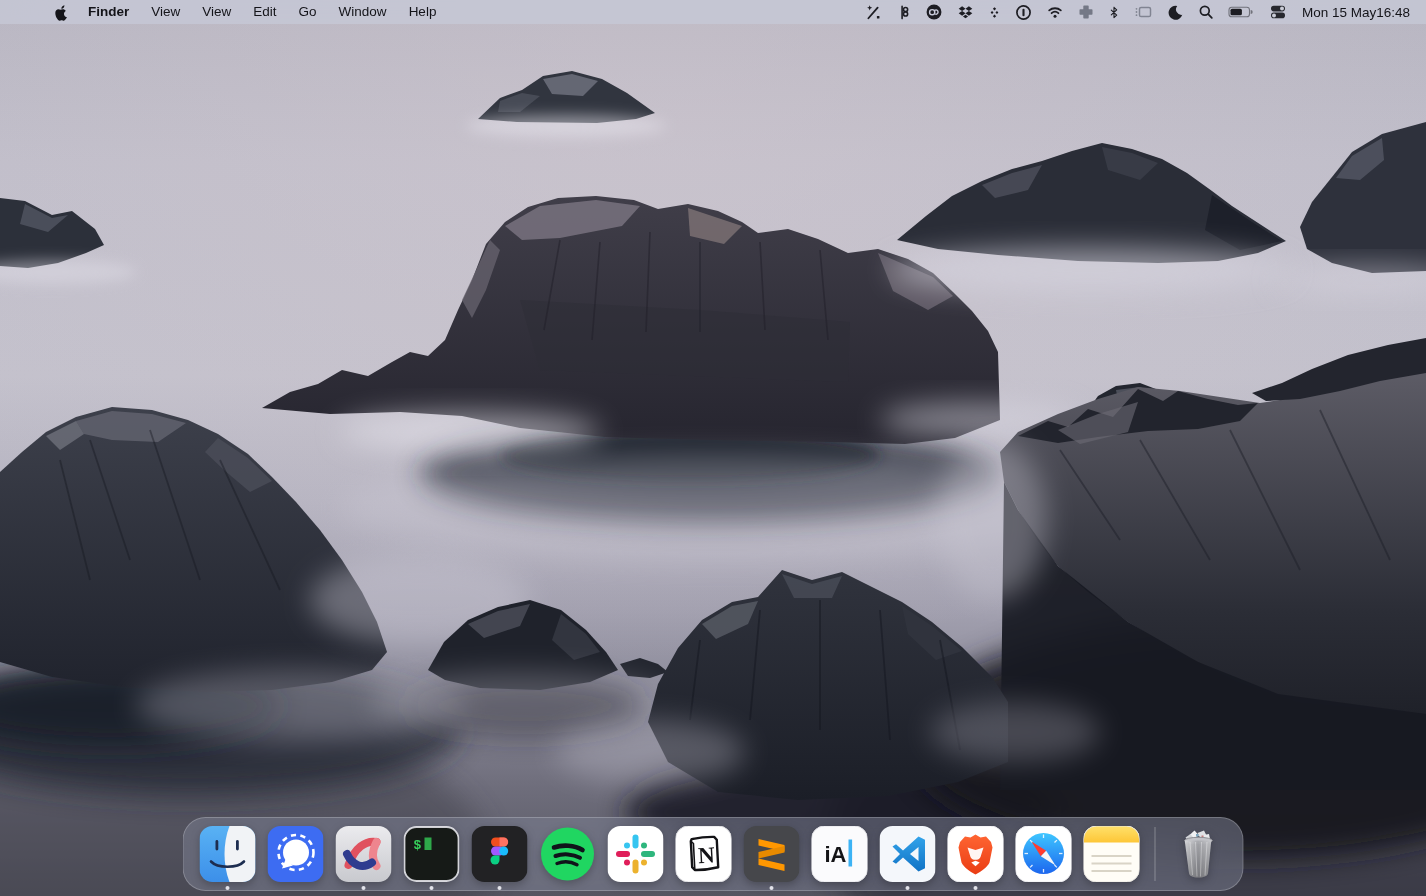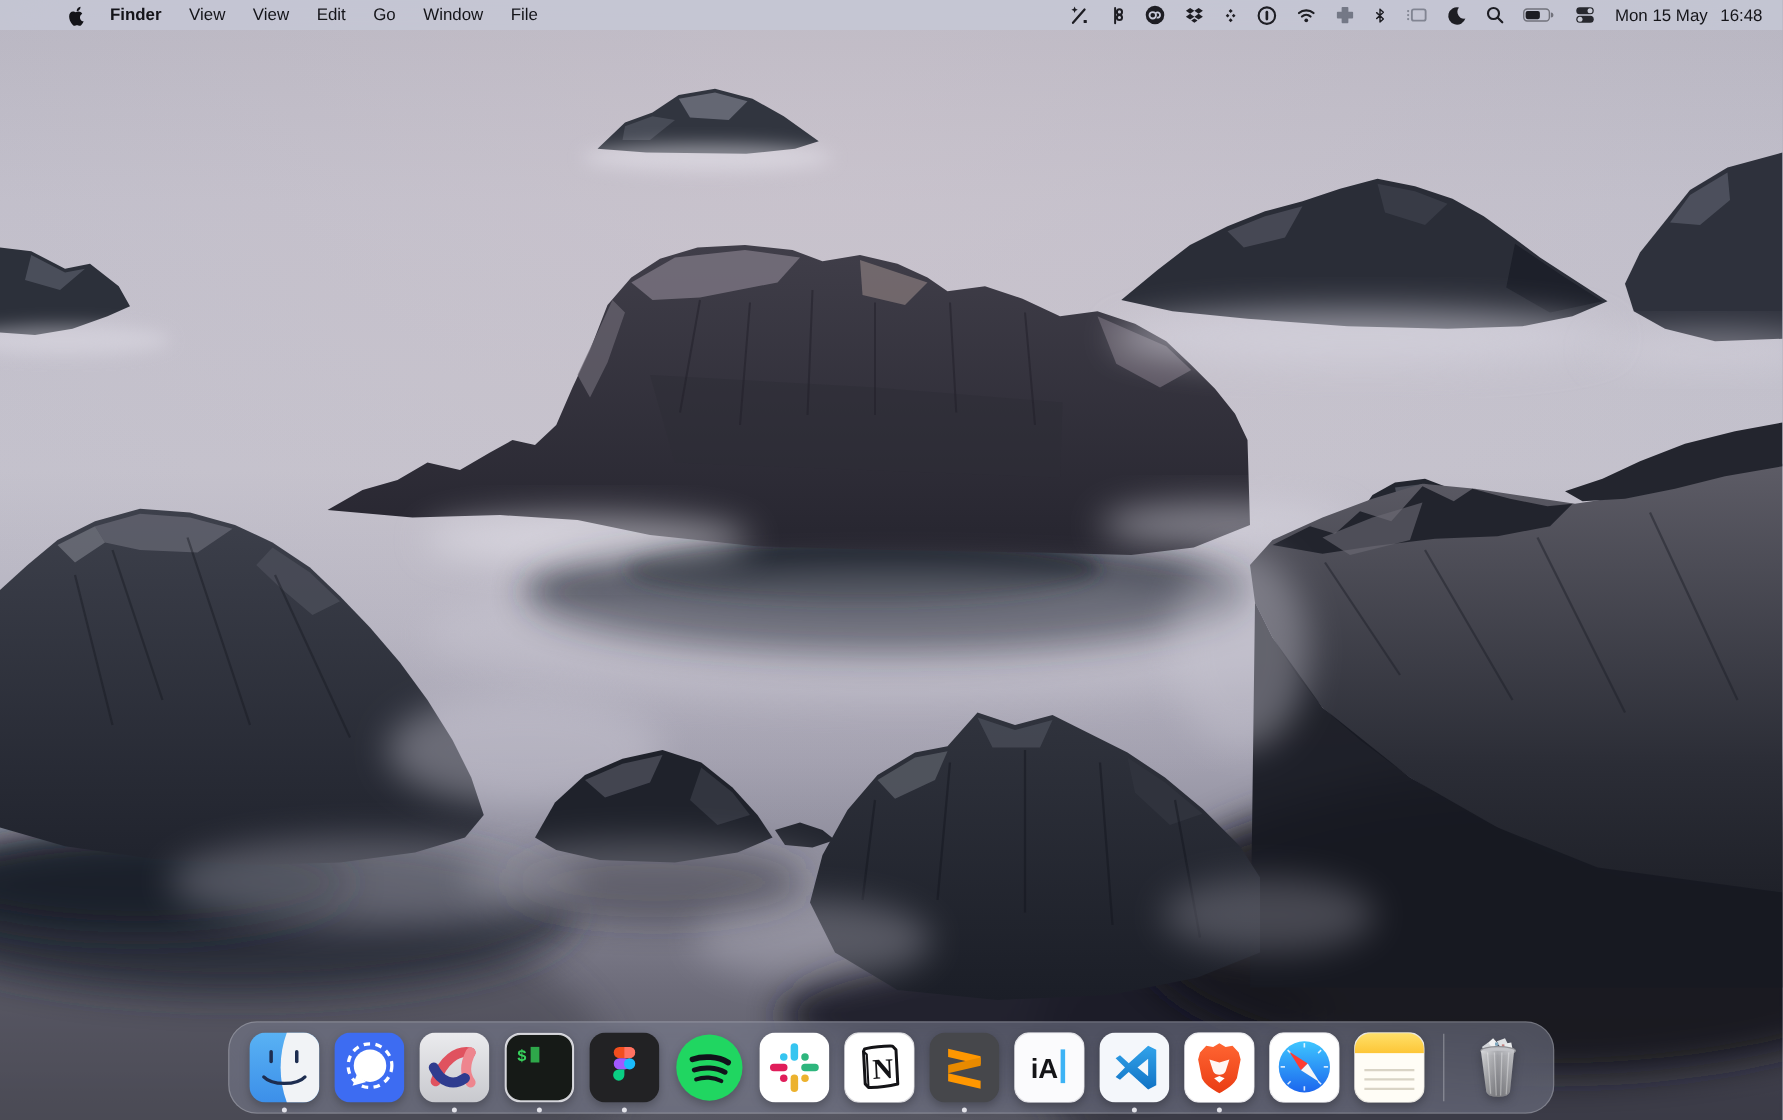--- a/index.html
+++ b/index.html
@@ -17,21 +17,21 @@
     background:rgba(198,200,214,.82);
     backdrop-filter:blur(22px) saturate(1.5);
     font-size:13.5px;color:#141419;padding-left:36px;
   }
   .mb-left{display:flex;align-items:center;height:100%;}
   .mb-apple{padding:0 12px 0 18px;display:flex;align-items:center;}
   .mb-item{padding:0 11px;line-height:24px;white-space:nowrap;}
   .mb-app{font-weight:700;padding:0 11px 0 7px;}
   .mb-right{display:flex;align-items:center;height:100%;padding-right:12px;}
   .mb-ic{display:flex;align-items:center;justify-content:center;padding:0 7px;height:100%;}
-  .mb-clock{display:flex;gap:10px;padding:0 4px 0 8px;white-space:nowrap;font-size:13.5px;}
+  .mb-clock{display:flex;gap:0;padding:0 4px 0 8px;white-space:nowrap;font-size:13.5px;}
   
   .dock{
     position:absolute;bottom:5px;left:50%;transform:translateX(-50%);z-index:20;
     height:72px;display:flex;align-items:center;padding:0 10px;
     background:rgba(124,129,146,.52);
     border:1px solid rgba(255,255,255,.22);
     border-radius:23px;
     backdrop-filter:blur(28px) saturate(1.3);
   }
   .dock-item{position:relative;width:56px;height:56px;margin:0 6px;flex:none;}
@@ -191,21 +191,21 @@
       <svg width="15" height="17" viewBox="0 0 15 17">
         <path fill="#141419" d="M12.9,12.9c-.3.8-.7,1.5-1.2,2.2-.6.9-1.3,1.6-2.1,1.6-.7,0-1-.5-2-.5s-1.3.5-2,.5c-.8,0-1.5-.8-2.2-1.7C2.1,13.2,1.3,11,1.3,8.9c0-2.4,1.6-3.7,3.1-3.7.8,0,1.6.5,2.1.5s1.3-.5,2.3-.5c1.3,0,2.4.6,3,1.7-1.1.7-1.8,1.7-1.8,3,0,1.4.8,2.5,2,3zM9.6,3.7c.5-.6.9-1.5.8-2.4-.8.1-1.7.5-2.2,1.2-.5.5-.9,1.4-.8,2.2.9.1,1.7-.4,2.2-1z"></path>
       </svg>
     </div>
     <div class="mb-item mb-app">Finder</div>
     <div class="mb-item">View</div>
     <div class="mb-item">View</div>
     <div class="mb-item">Edit</div>
     <div class="mb-item">Go</div>
     <div class="mb-item">Window</div>
-    <div class="mb-item">File</div>
+    <div class="mb-item">Help</div>
   </div>
   <div class="mb-right">
     <div class="mb-ic">
       <svg width="17" height="17" viewBox="0 0 16 16">
           <g fill="#1d1d23">
             <path d="M3.2,13.4 L11.9,3.4" stroke="#1d1d23" stroke-width="1.7" stroke-linecap="round"></path>
             <path d="M4.4,1.2 L5.1,2.9 L6.8,3.6 L5.1,4.3 L4.4,6 L3.7,4.3 L2,3.6 L3.7,2.9 Z"></path>
             <rect x="11.2" y="11.2" width="2.4" height="2.4" rx=".5"></rect>
           </g>
         </svg>

